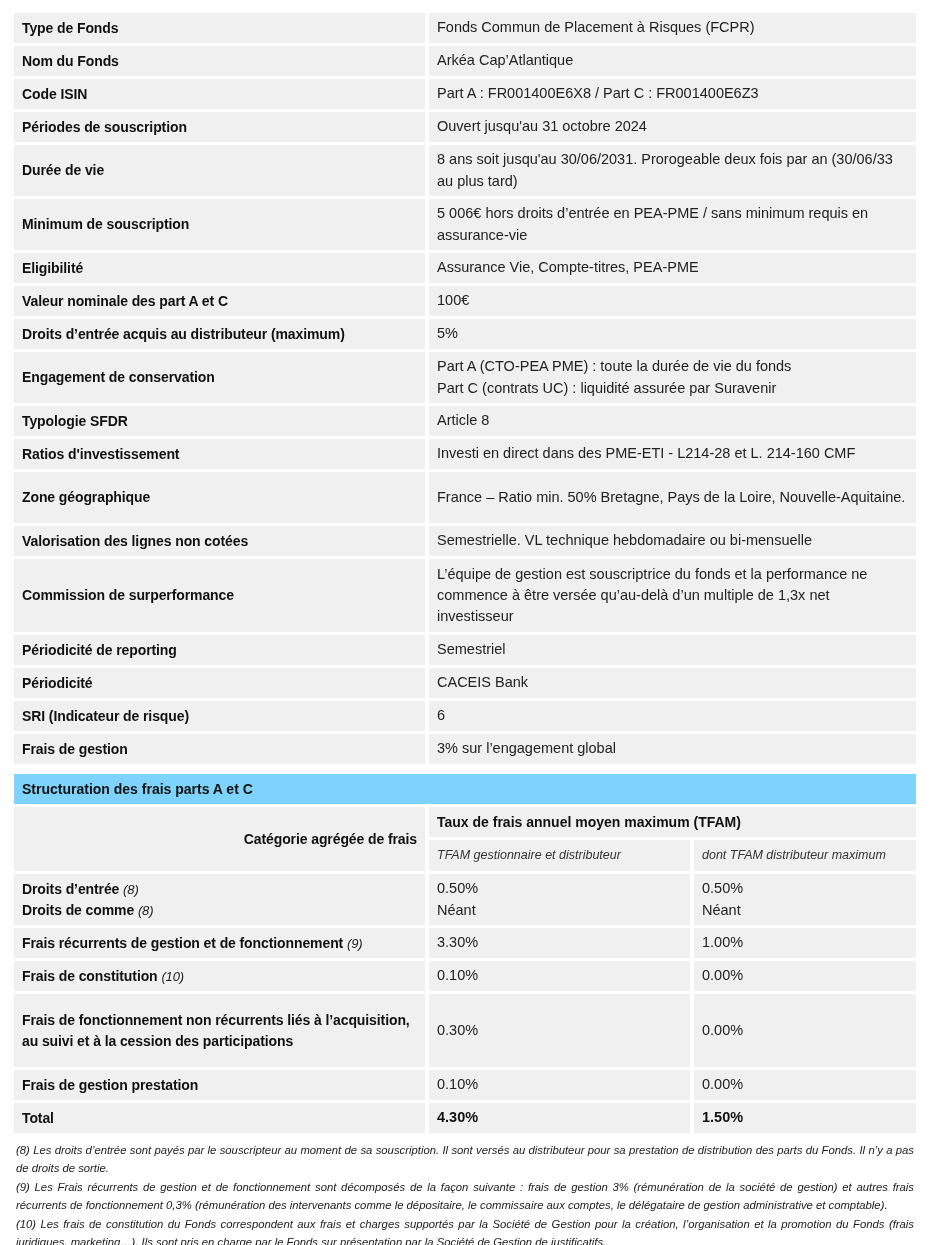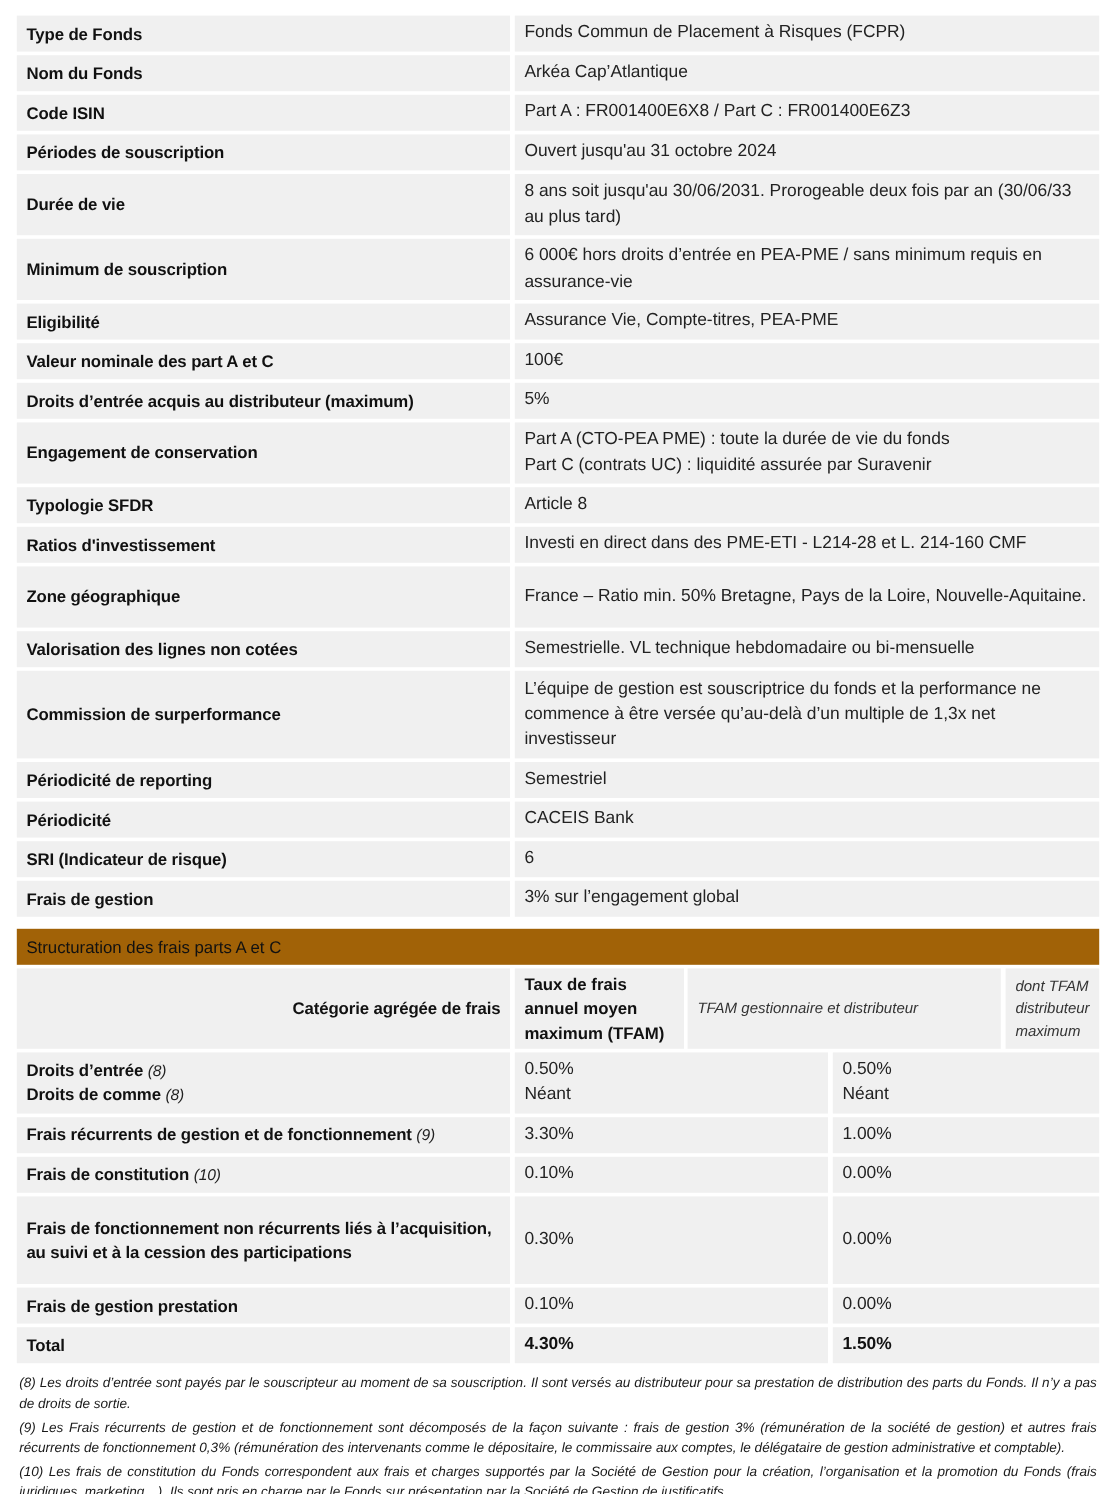--- a/index.html
+++ b/index.html
@@ -15,28 +15,28 @@
     background:#f0f0f0;box-sizing:border-box;
     padding:3px 8px;display:flex;flex-direction:column;justify-content:center;
     font-size:14.5px;line-height:1.45;
   }
   .label{width:411px;font-weight:bold;font-size:14px;letter-spacing:-0.1px;color:#111;}
   .value{flex:1;color:#222;white-space:pre-line;}
   .h1{min-height:30px;}
   .h2{min-height:51px;}
   .h3{min-height:73px;}
   .section-bar{
-    background:#a16207;min-height:30px;margin:10px 0 3px 0;
+    background:#7dd3fc;min-height:30px;margin:10px 0 3px 0;
     display:flex;align-items:center;box-sizing:border-box;
-    padding:3px 8px;font-weight:normal;font-size:14px;color:#111;
+    padding:3px 8px;font-weight:bold;font-size:14px;color:#111;
   }
   
   .fees-hdr{display:flex;gap:4px;}
   .fees-hdr .label{min-height:64px;text-align:right;}
-  .hdr-right{flex:1;display:flex;flex-direction:row;gap:3px;}
+  .hdr-right{flex:1;display:flex;flex-direction:column;gap:3px;}
   .group-hdr{font-weight:bold;min-height:30px;font-size:14px;color:#111;}
   .sub-row{display:flex;gap:4px;flex:1;}
   .sub{font-style:italic;font-size:12.5px;color:#333;min-height:28px;}
   .fee-col2{width:261px;}
   .fee-col3{flex:1;}
   .fee-val{white-space:pre-line;color:#222;}
   .note{font-style:italic;font-weight:normal;font-size:13px;color:#222;}
   .bold .fee-val{font-weight:bold;color:#111;}
   
   .footnotes{margin-top:9px;font-size:11.3px;font-style:italic;line-height:1.55;text-align:justify;color:#1a1a1a;}
@@ -63,21 +63,21 @@
     <div class="row">
       <div class="cell label h1">Périodes de souscription</div>
       <div class="cell value h1">Ouvert jusqu'au 31 octobre 2024</div>
     </div>
     <div class="row">
       <div class="cell label h2">Durée de vie</div>
       <div class="cell value h2">8 ans soit jusqu'au 30/06/2031. Prorogeable deux fois par an (30/06/33 au plus tard)</div>
     </div>
     <div class="row">
       <div class="cell label h2">Minimum de souscription</div>
-      <div class="cell value h2">6 000€ hors droits d’entrée en PEA-PME / sans minimum requis en assurance-vie</div>
+      <div class="cell value h2">5 006€ hors droits d’entrée en PEA-PME / sans minimum requis en assurance-vie</div>
     </div>
     <div class="row">
       <div class="cell label h1">Eligibilité</div>
       <div class="cell value h1">Assurance Vie, Compte-titres, PEA-PME</div>
     </div>
     <div class="row">
       <div class="cell label h1">Valeur nominale des part A et C</div>
       <div class="cell value h1">100€</div>
     </div>
     <div class="row">

